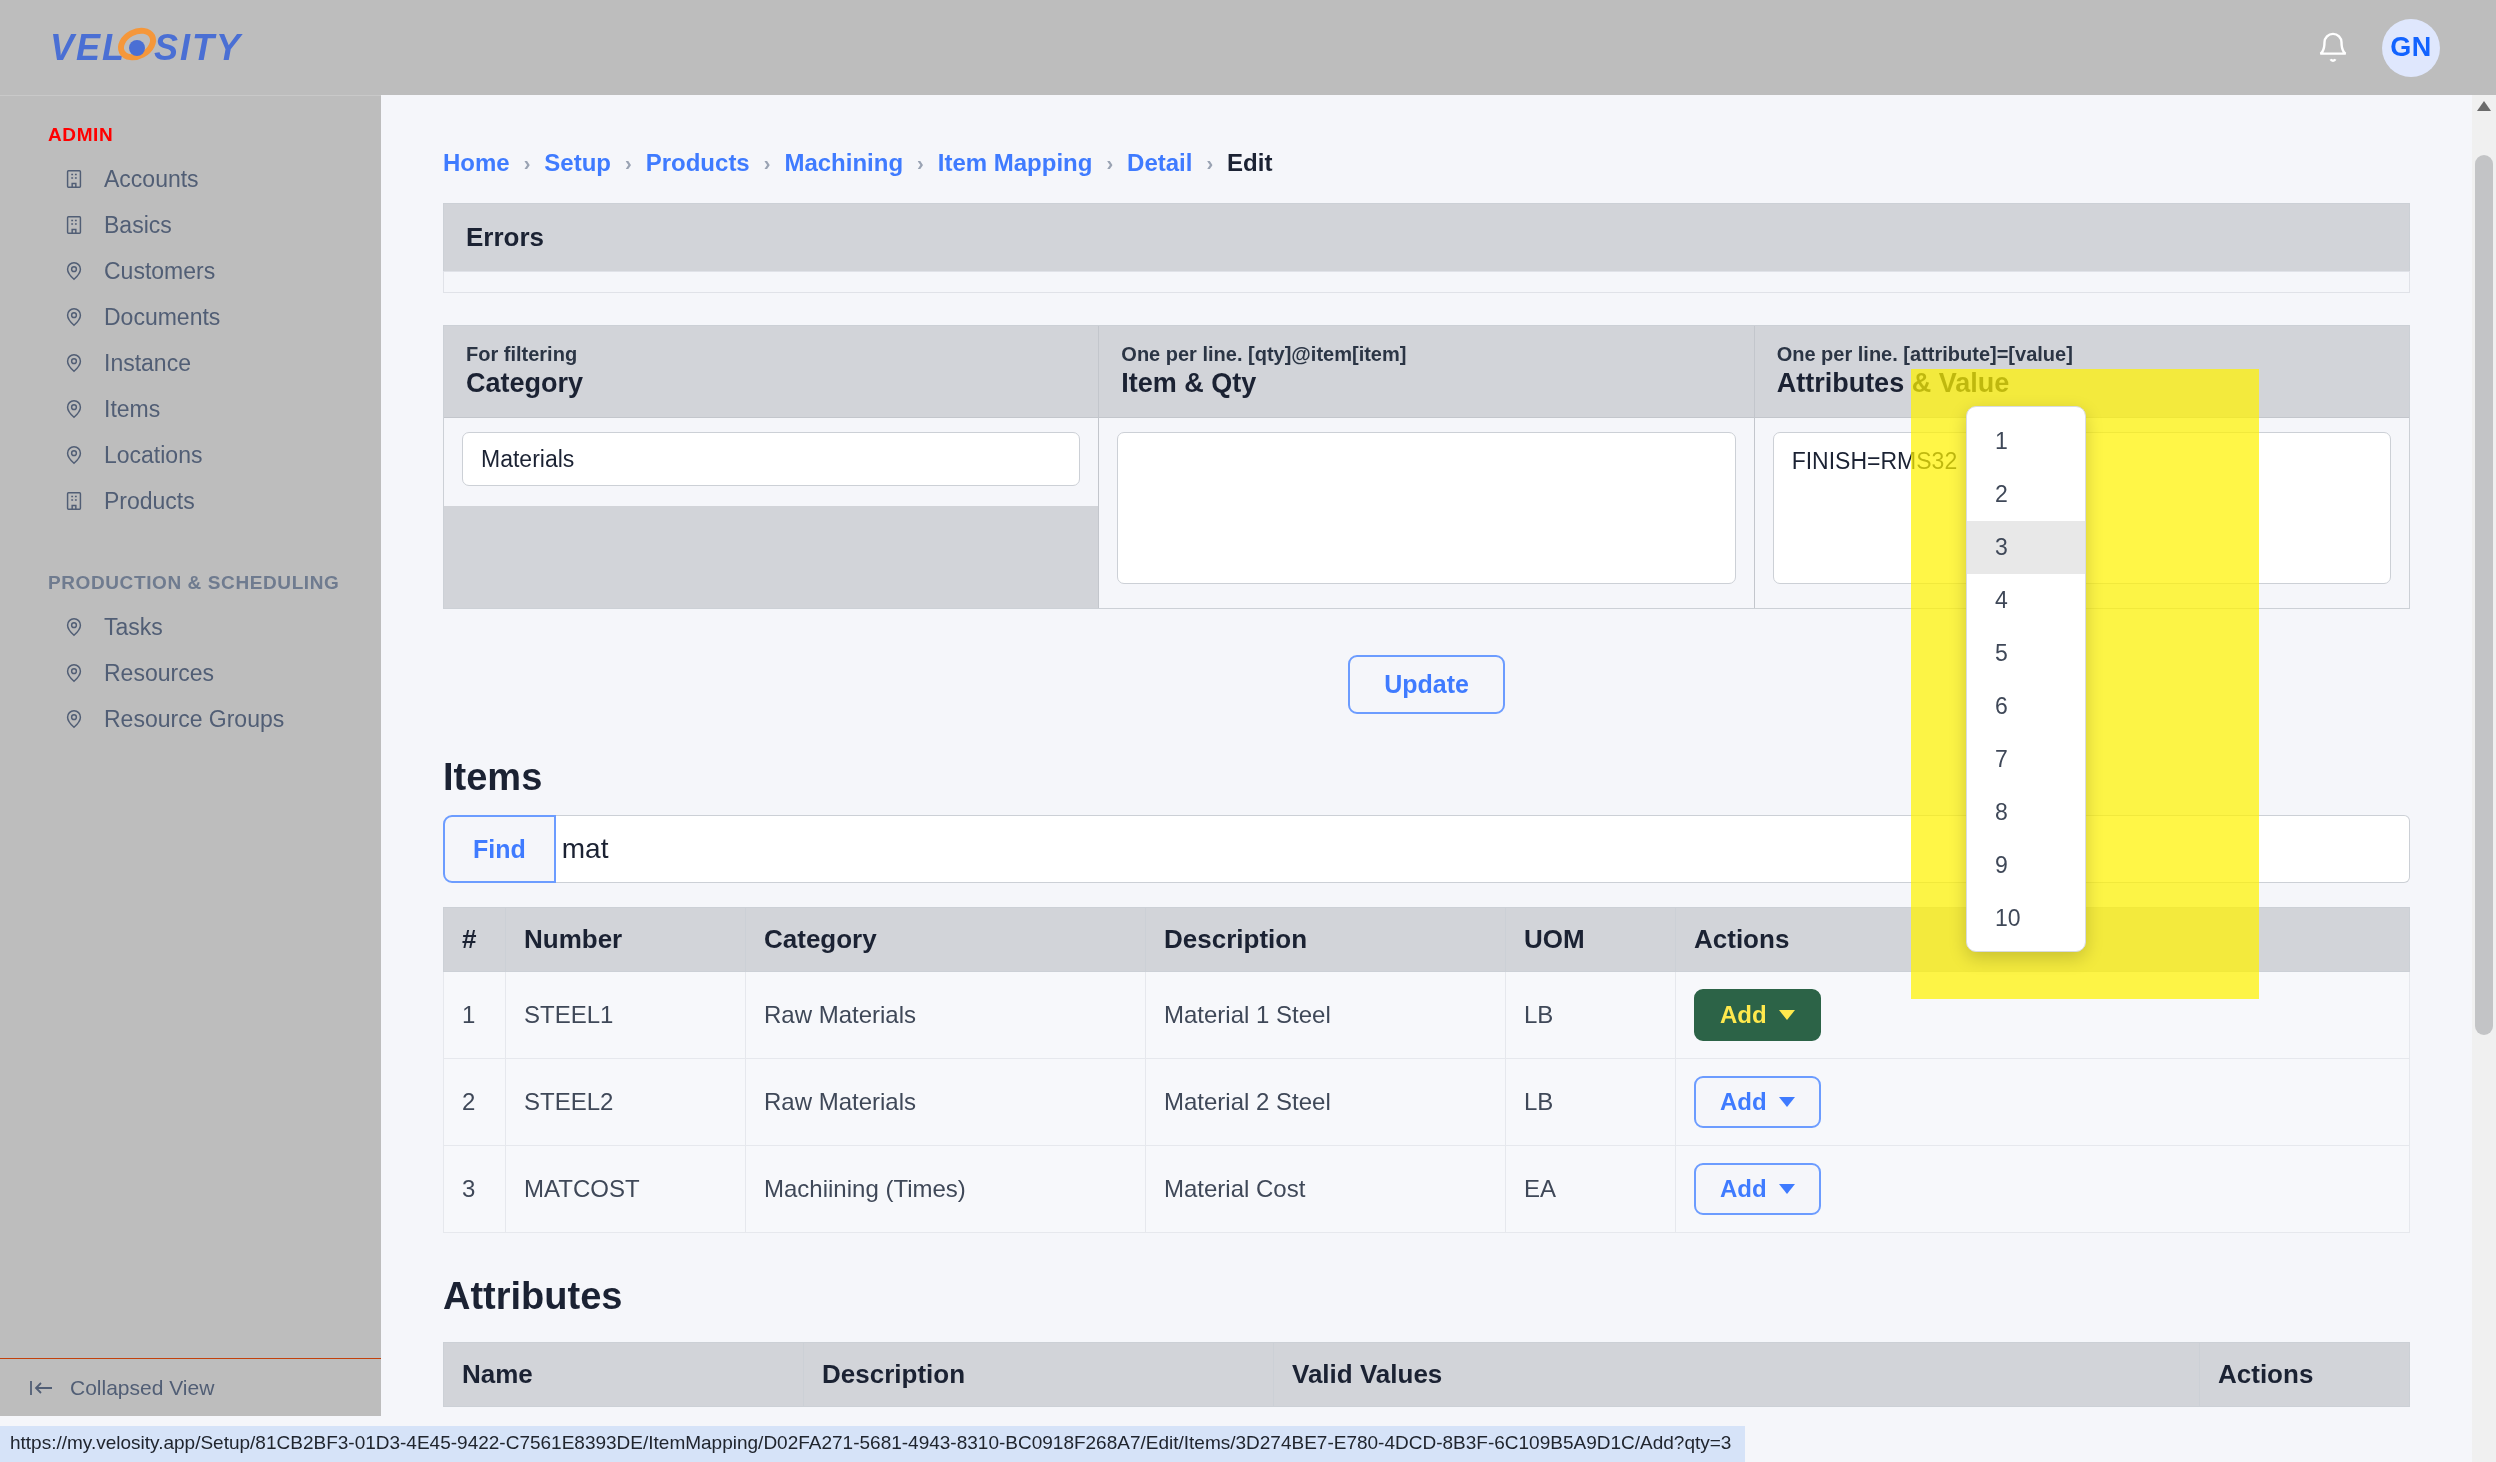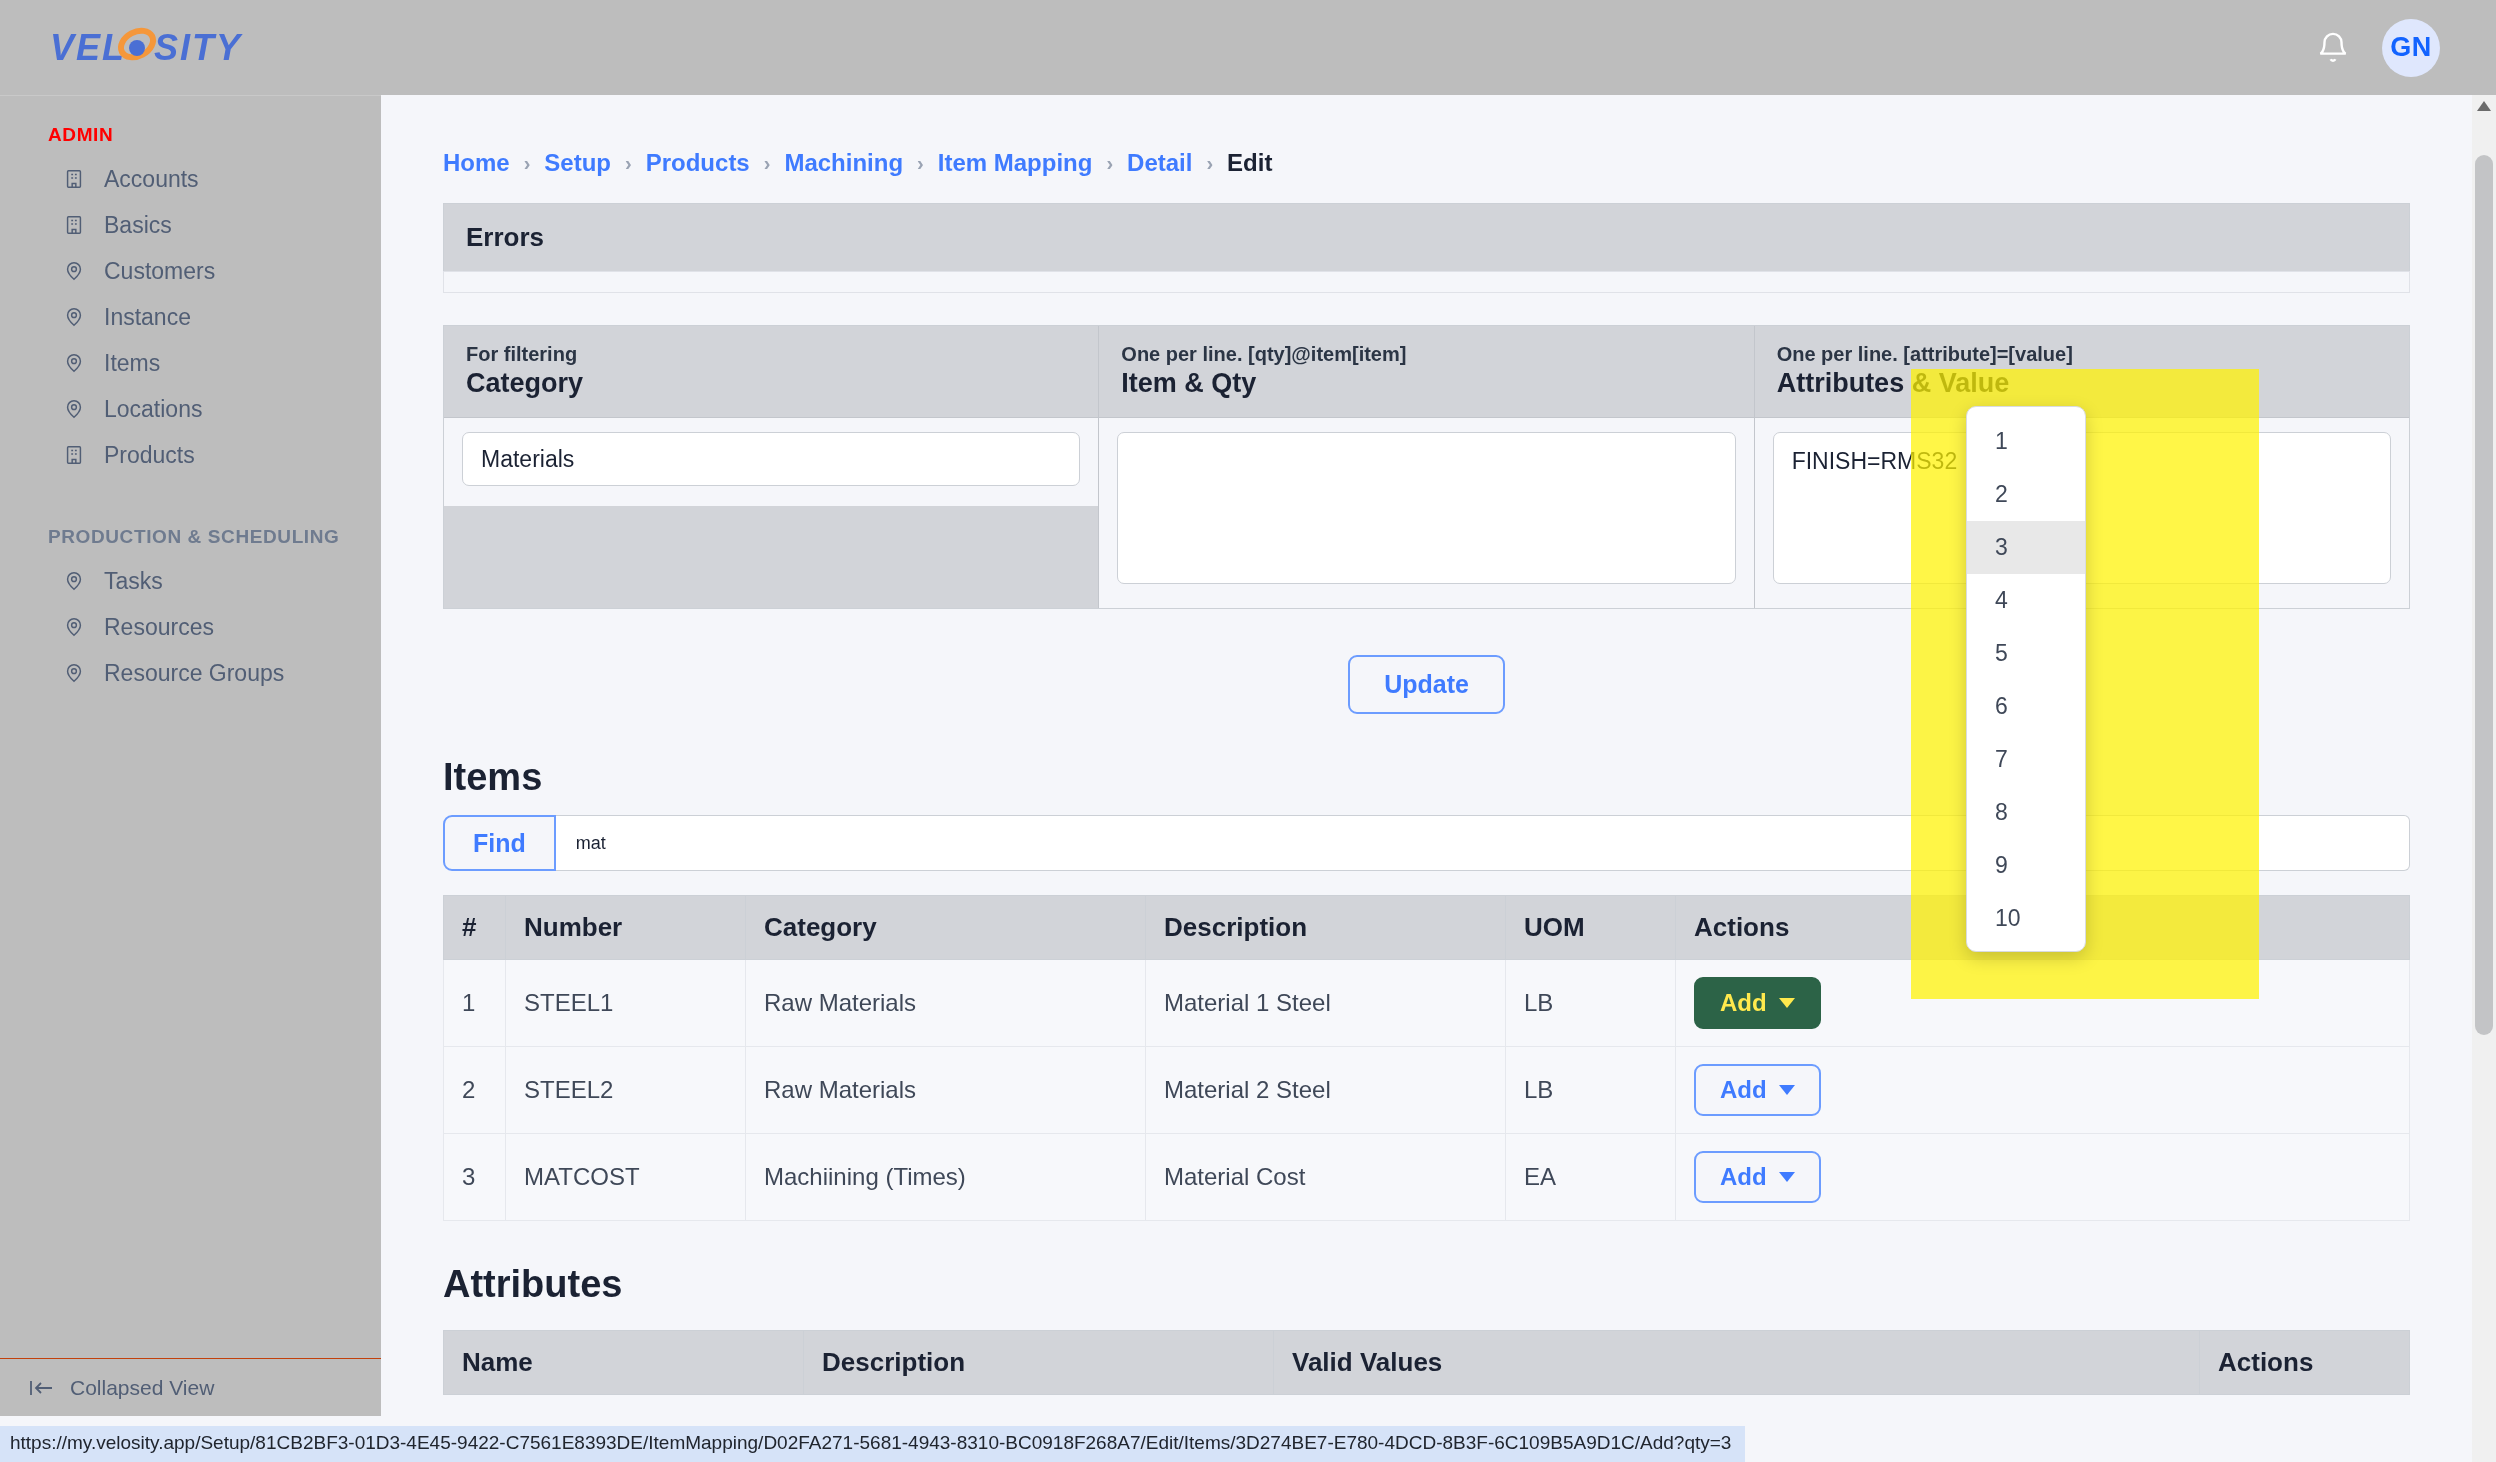--- a/index.html
+++ b/index.html
@@ -118,23 +118,23 @@
   }
 
   .find-row { display: flex; margin: 0 62px; }
   .find-btn {
     background: #f5f6fa; border: 2px solid #6c9cff; border-radius: 9px 0 0 9px;
     color: #3f7bff; font-size: 25px; font-weight: bold;
     padding: 9px 28px; cursor: pointer; z-index: 2;
     font-family: "Liberation Sans", sans-serif;
   }
   .find-input {
-    flex: 1; height: 56px; border: 1px solid #ccd0d6; border-left: none;
+    flex: 1; height: 68px; border: 1px solid #ccd0d6; border-left: none;
     border-radius: 0 6px 6px 0; background: #fff;
-    font-size: 18px; color: #1b2233; padding: 0 22px; margin-left: -2px;
+    font-size: 28px; color: #1b2233; padding: 0 8px; margin-left: -2px;
     font-family: "Liberation Sans", sans-serif;
   }
 
   
   table.grid { width: calc(100% - 124px); margin: 24px 62px 0 62px; border-collapse: collapse; }
   table.grid th {
     background: #d2d4d9; color: #1b2233; text-align: left;
     font-size: 26px; font-weight: bold; padding: 16px 18px;
     border: 1px solid #ccd0d6;
   }
@@ -247,20 +247,29 @@
       <span>Basics</span>
     </div>
     <div class="side-item">
       <span class="side-icon">
         <svg width="22" height="22" viewBox="0 0 24 24" fill="none" stroke="#515e75" stroke-width="1.6">
             <path d="M12 21s7-6.3 7-11a7 7 0 10-14 0c0 4.7 7 11 7 11z"></path>
             <circle cx="12" cy="10" r="2.6"></circle>
           </svg>
       </span>
       <span>Customers</span>
+    </div>
+    <div class="side-item">
+      <span class="side-icon">
+        <svg width="22" height="22" viewBox="0 0 24 24" fill="none" stroke="#515e75" stroke-width="1.6">
+            <path d="M12 21s7-6.3 7-11a7 7 0 10-14 0c0 4.7 7 11 7 11z"></path>
+            <circle cx="12" cy="10" r="2.6"></circle>
+          </svg>
+      </span>
+      <span>Documents</span>
     </div>
     <div class="side-item">
       <span class="side-icon">
         <svg width="22" height="22" viewBox="0 0 24 24" fill="none" stroke="#515e75" stroke-width="1.6">
             <path d="M12 21s7-6.3 7-11a7 7 0 10-14 0c0 4.7 7 11 7 11z"></path>
             <circle cx="12" cy="10" r="2.6"></circle>
           </svg>
       </span>
       <span>Instance</span>
     </div>

